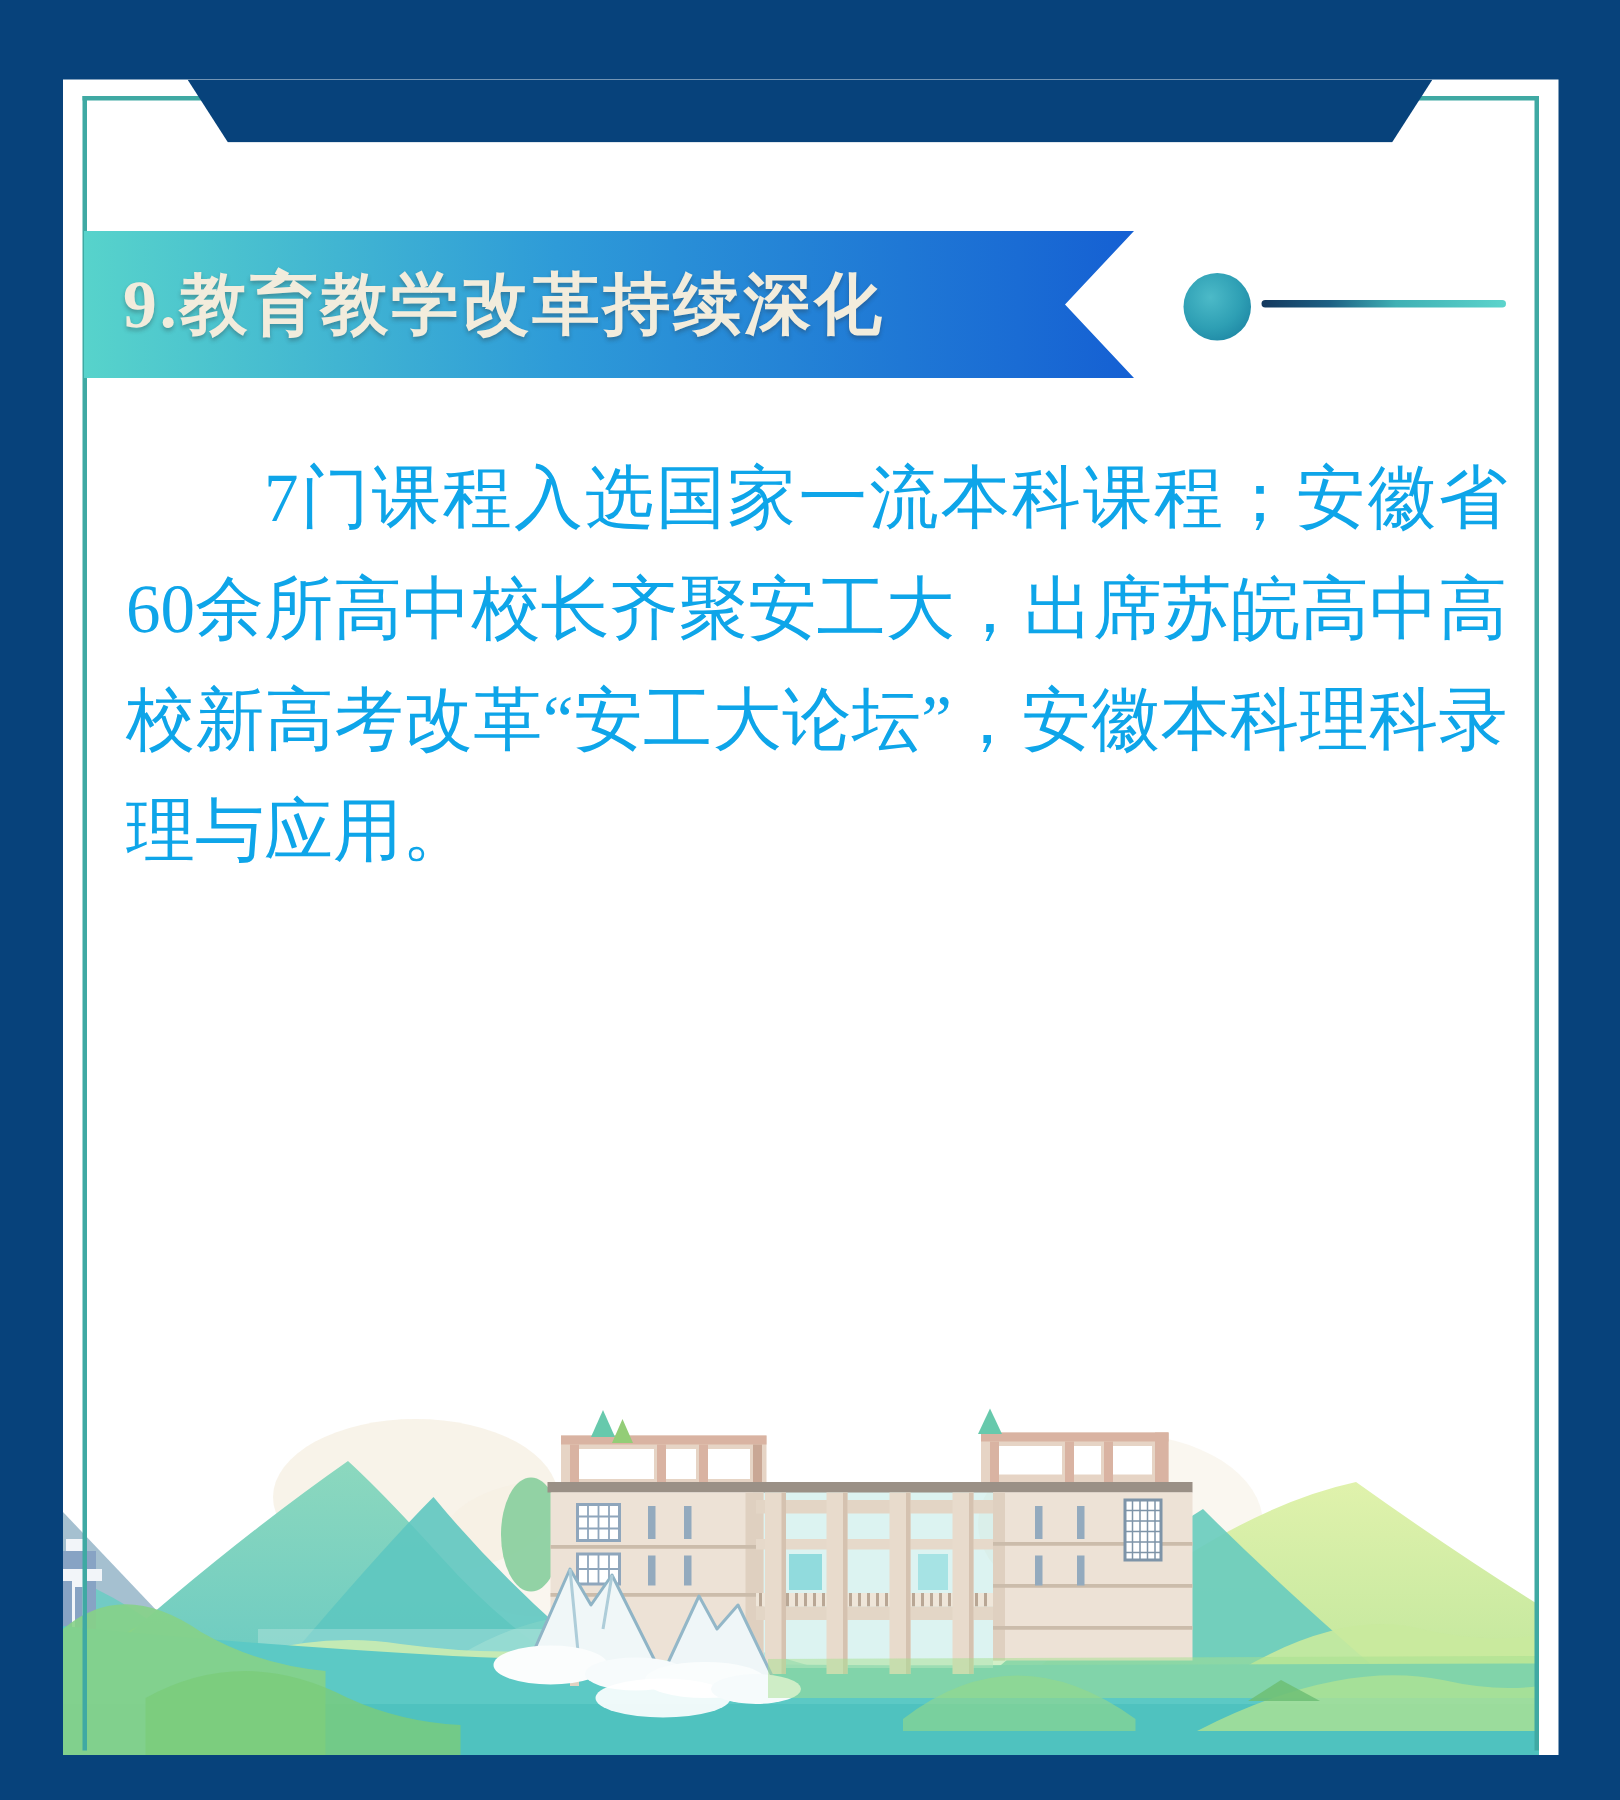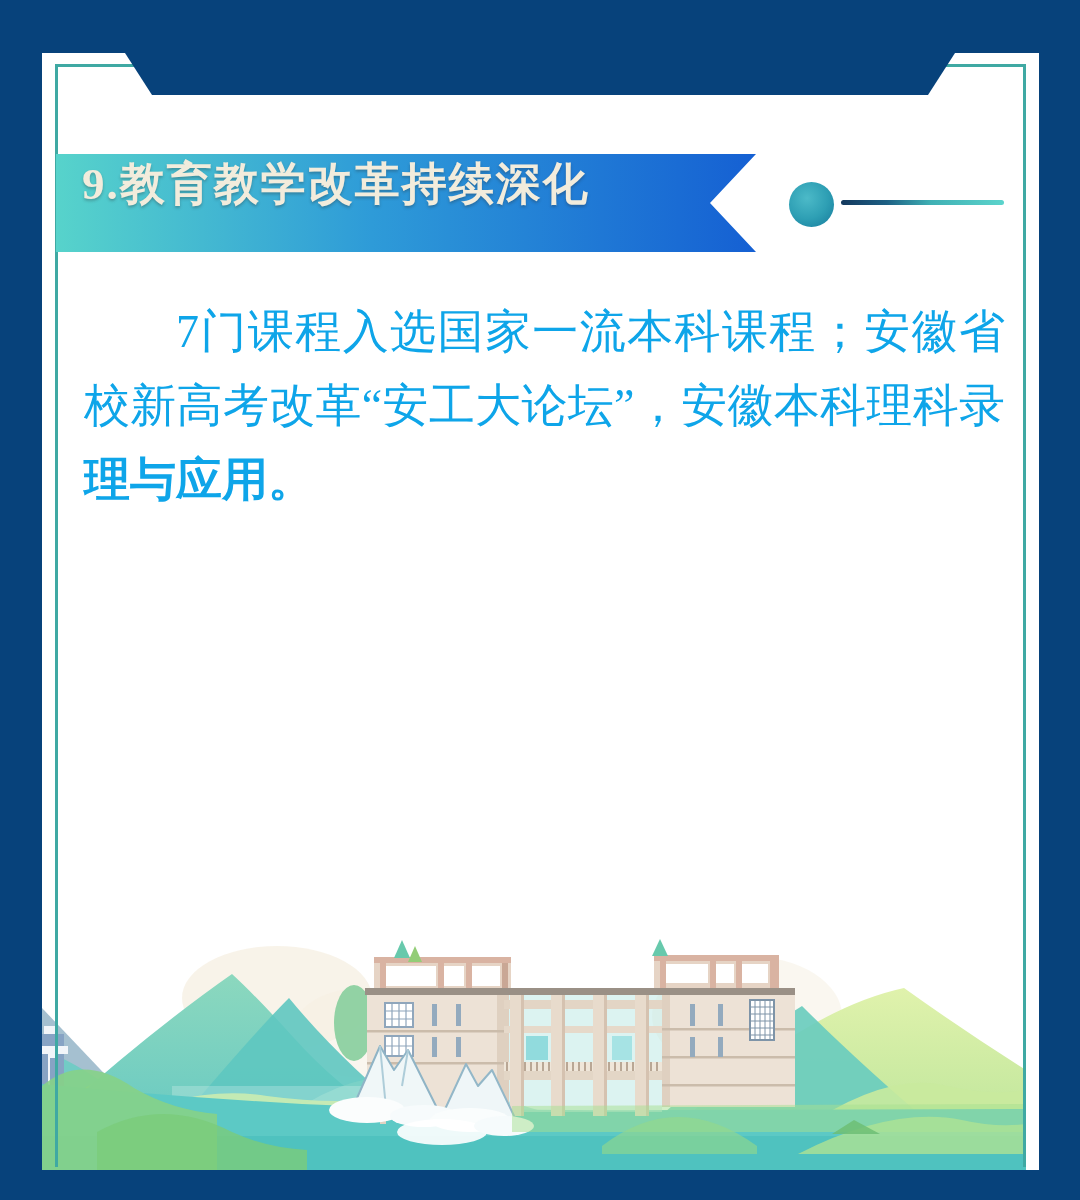--- a/index.html
+++ b/index.html
@@ -26,21 +26,21 @@
     position:absolute;left:100px;top:53px;width:880px;height:42px;
     background:#07427B;
     clip-path:polygon(25px 0, 855px 0, 828px 100%, 52px 100%);
     z-index:4;
   }
   .banner{
     position:absolute;left:56px;top:154px;width:700px;height:98px;
     background:linear-gradient(90deg,#57D3CB 0%,#2E9BD8 45%,#1560D3 100%);
     clip-path:polygon(0 0,100% 0,calc(100% - 46px) 50%,100% 100%,0 100%);
     z-index:5;
-    display:flex;align-items:flex-start;
+    display:flex;align-items:center;
   }
   .banner-title{
     padding-left:26px;
     font-size:45px;font-weight:900;letter-spacing:2px;
     color:#F2ECDC;
     text-shadow:0 2px 3px rgba(40,40,40,.3);
     white-space:nowrap;
   }
   .dot{
     position:absolute;left:789px;top:182px;width:45px;height:45px;
@@ -54,21 +54,21 @@
     background:linear-gradient(90deg,#14395E 0%,#1D6084 28%,#3FB0B4 55%,#5CD4CC 100%);
     z-index:5;
   }
   .body-text{
     position:absolute;left:84px;top:295px;width:921px;
     font-size:46px;line-height:74px;color:#0ea5e9;
     z-index:4;
   }
   .bline{text-align:justify;text-align-last:justify;}
   .bline:first-child{text-indent:2em;}
-  .bline:last-child{text-align:justify;text-align-last:left;font-weight:bold;}
+  .bline:last-child{text-align:justify;text-align-last:left;}
 </style>
 </head>
 <body>
 
 <div id="poster">
 
   <div class="card"></div>
 
   <svg class="illus" viewBox="0 0 984 232" preserveAspectRatio="none">
     <defs>
@@ -234,17 +234,18 @@
 
   <div class="banner">
     <div class="banner-title">9.教育教学改革持续深化</div>
   </div>
 
   <div class="dot"></div>
   <div class="decor-line"></div>
 
   <div class="body-text">
     <div class="bline">7门课程入选国家一流本科课程；安徽省</div>
+    <div class="bline">60余所高中校长齐聚安工大，出席苏皖高中高</div>
     <div class="bline">校新高考改革“安工大论坛”，安徽本科理科录</div>
     <div class="bline">理与应用。</div>
   </div>
 
 </div>
 
 </body></html>

